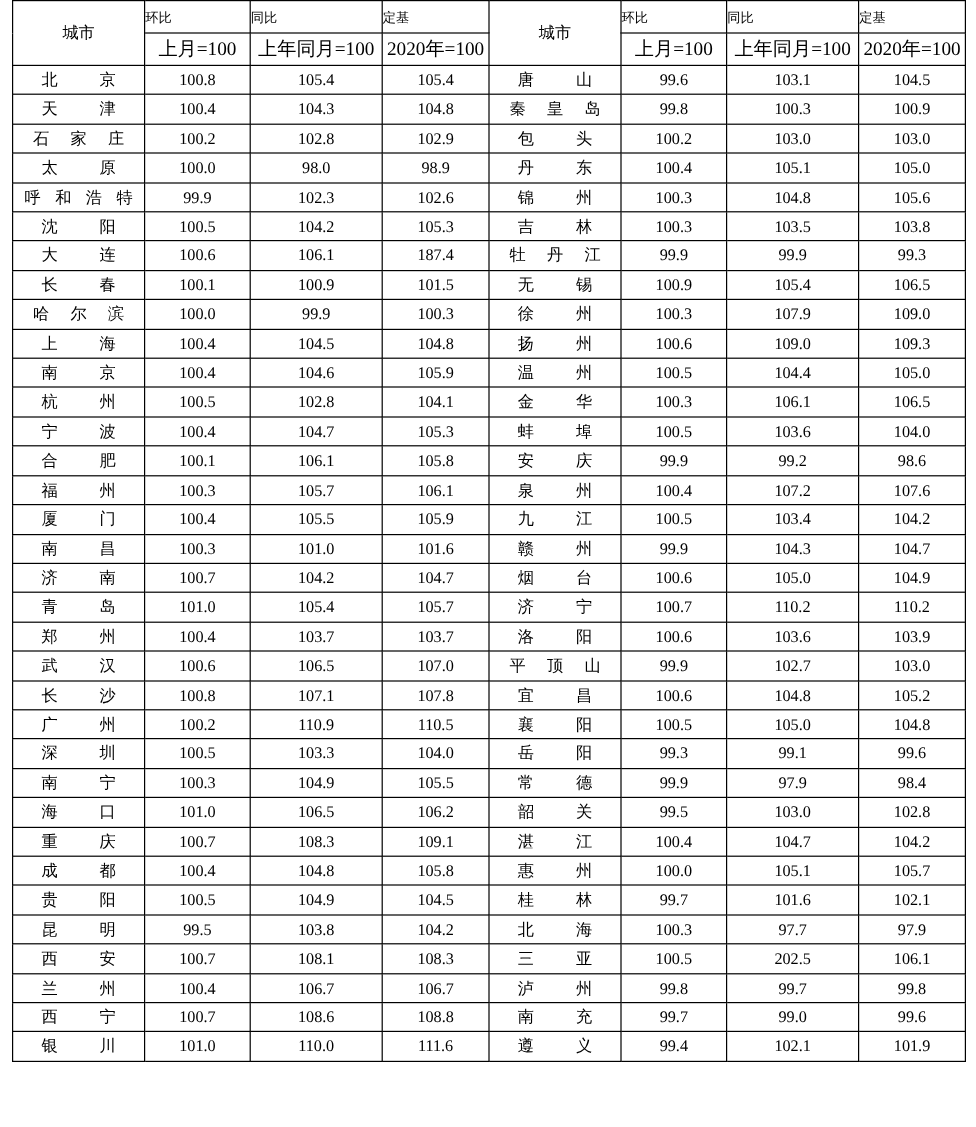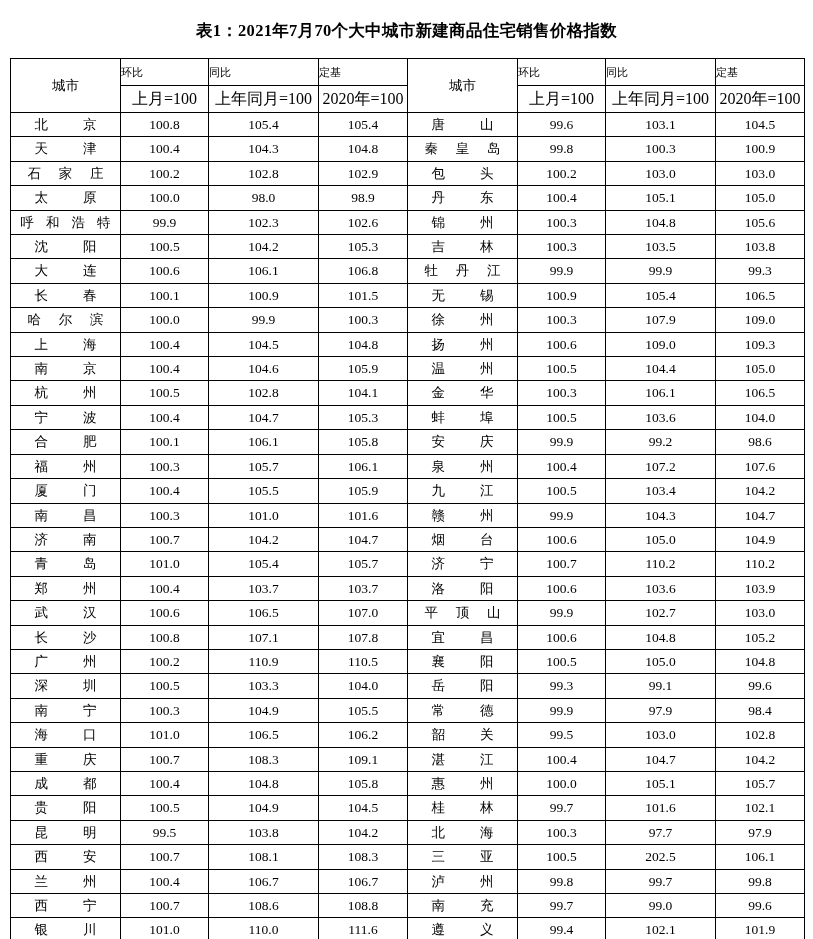--- a/index.html
+++ b/index.html
@@ -98,21 +98,20 @@
   col.col-v3 { width: 89px; }
 
   .body-wrap td { border-top: none; border-bottom: none; }
   tbody tr:last-child td { border-bottom: 1px solid #000; }
 </style>
 </head>
 <body>
 
 <div class="page">
 
-  <div class="title">表1：2021年7月70个大中城市新建商品住宅销售价格指数</div>
 
   <table class="main">
     <colgroup>
       <col class="col-city">
         <col class="col-v1">
         <col class="col-v2">
         <col class="col-v3">
       <col class="col-city">
         <col class="col-v1">
         <col class="col-v2">
@@ -196,21 +195,21 @@
           <td class="c-val">105.3</td>
           <td class="c-city"><span class="cityname w2">吉林</span></td>
           <td class="c-val">100.3</td>
           <td class="c-val">103.5</td>
           <td class="c-val">103.8</td>
         </tr>
         <tr>
           <td class="c-city"><span class="cityname w2">大连</span></td>
           <td class="c-val">100.6</td>
           <td class="c-val">106.1</td>
-          <td class="c-val">106.8</td>
+          <td class="c-val">187.4</td>
           <td class="c-city"><span class="cityname w3">牡丹江</span></td>
           <td class="c-val">99.9</td>
           <td class="c-val">99.9</td>
           <td class="c-val">99.3</td>
         </tr>
         <tr>
           <td class="c-city"><span class="cityname w2">长春</span></td>
           <td class="c-val">100.1</td>
           <td class="c-val">100.9</td>
           <td class="c-val">101.5</td>

